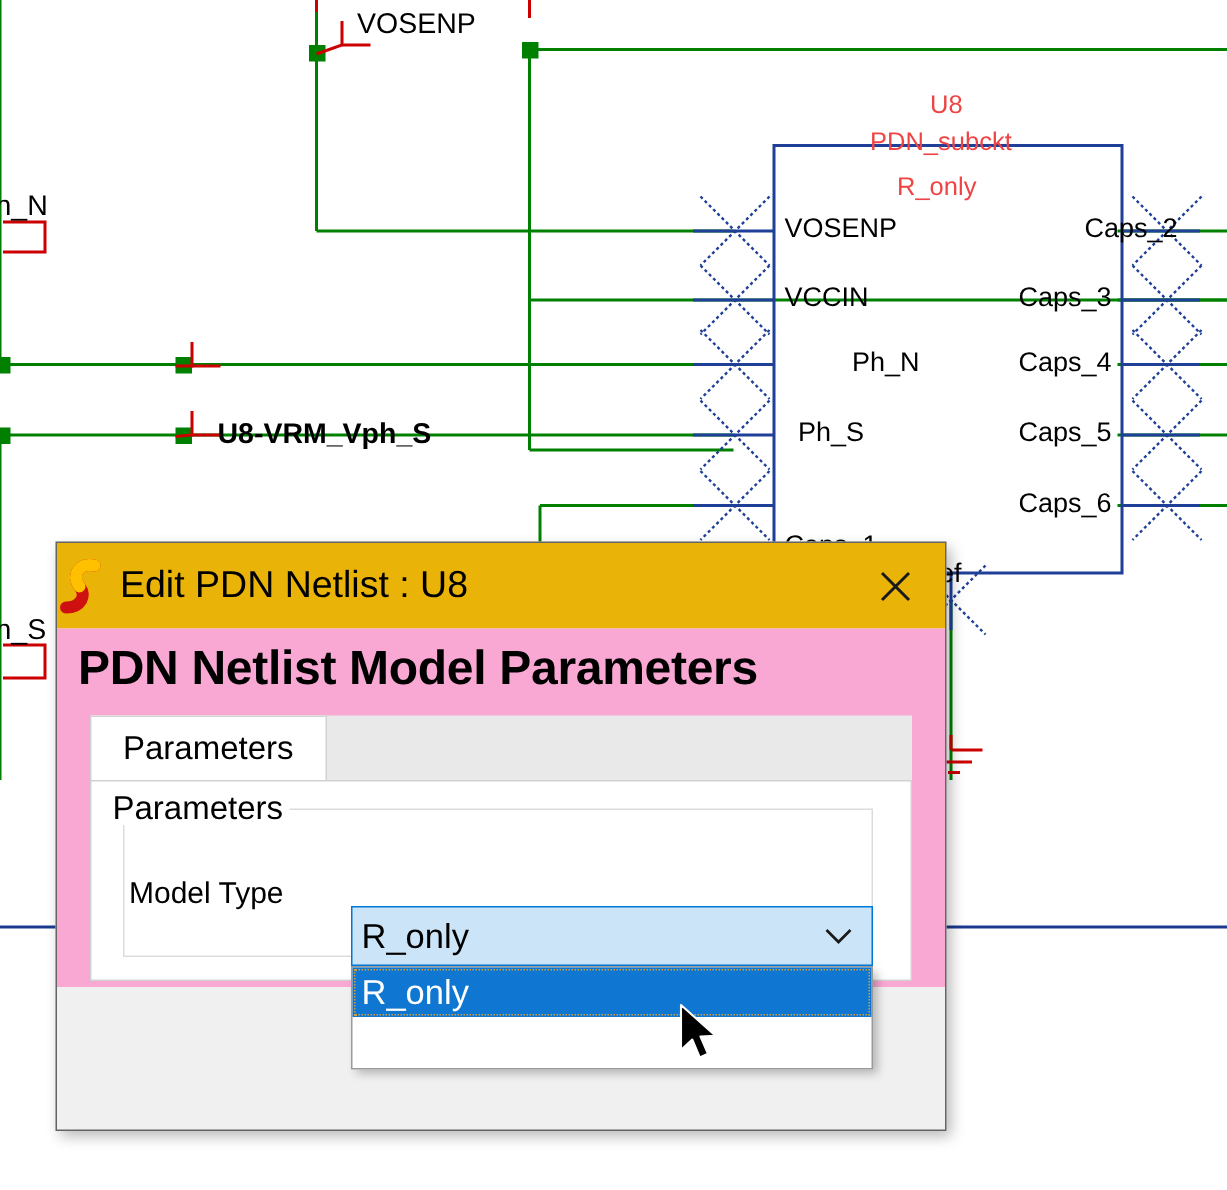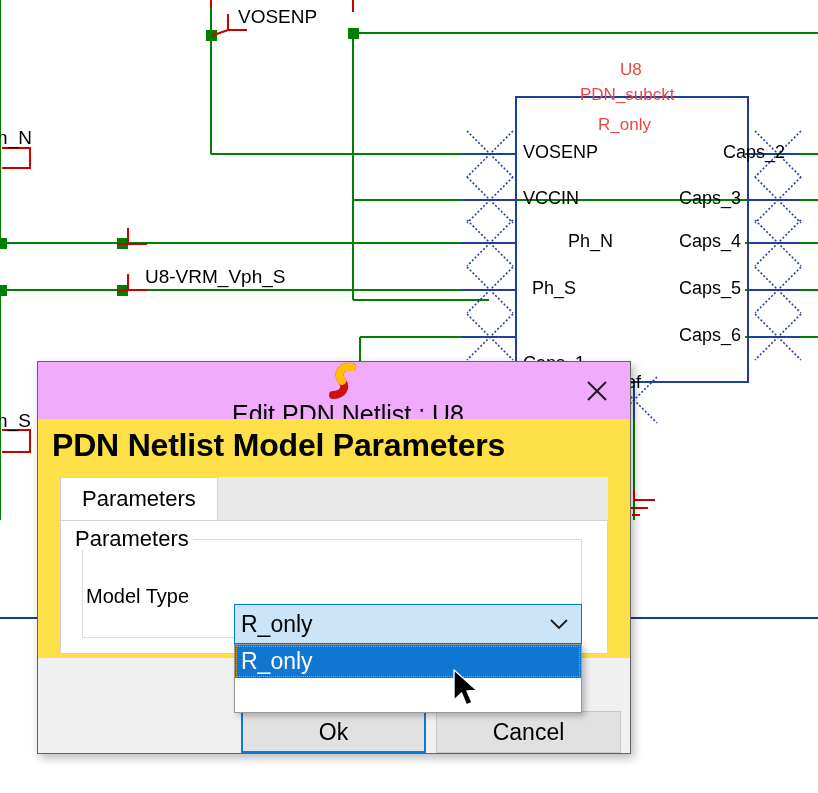--- a/index.html
+++ b/index.html
@@ -47,47 +47,46 @@
     left: 37px; top: 361px;
     width: 594px; height: 393px;
     background: #f0f0f0;
     border: 1px solid #646464;
     box-shadow: 3px 4px 9px rgba(0,0,0,0.28);
     box-sizing: border-box;
   }
   #titlebar {
     position: relative;
     height: 57px;
-    background: #f0abfc;
+    background: #eab308;
     display: flex;
     align-items: center;
-    padding-left: 28px;
-    box-sizing: border-box;
-    flex-direction: column;
+    padding-left: 0;
+    box-sizing: border-box;
   }
   #app-icon { width: 34px; height: 38px; flex: 0 0 auto; margin-right: 8px; }
   #dlg-title {
     font-size: 25px;
     color: #000;
     font-family: "Liberation Sans", sans-serif;
     white-space: nowrap;
   }
   #close-btn {
     position: absolute;
     right: 10px; top: 12px;
     width: 46px; height: 34px;
     display: flex; align-items: center; justify-content: center;
     cursor: default;
   }
   #close-btn svg { display:block; }
 
   #dlg-body {
     position: relative;
     height: 239px;
-    background: #fde047;
+    background: #f9a8d4;
     box-sizing: border-box;
   }
   #dlg-heading {
     position: absolute;
     left: 14px; top: 8px;
     font-size: 32px;
     font-weight: bold;
     color: #000;
     letter-spacing: -0.2px;
     white-space: nowrap;
@@ -327,21 +326,21 @@
           <line x1="801" y1="314" x2="755" y2="360"></line>
       </g>
 
       <g stroke="#1f3f99" stroke-width="1.6" stroke-dasharray="2 2">
         <line x1="611" y1="377" x2="657" y2="423"></line>
           <line x1="657" y1="377" x2="611" y2="423"></line>
       </g>
     </svg>
 
     <div class="sch-label" style="left:238px; top:7px;">VOSENP</div>
-    <div class="sch-label" style="left:145px; top:267px;">U8-VRM_Vph_S</div>
+    <div class="sch-label" style="left:145px; top:280px;font-weight:bold;">U8-VRM_Vph_S</div>
     <div class="sch-label" style="left:-3px; top:128px;">n_N</div>
     <div class="sch-label" style="left:-3px; top:411px;">n_S</div>
 
     <div class="blk-label" style="left:620px; top:61px;">U8</div>
     <div class="blk-label" style="left:580px; top:86px;">PDN_subckt</div>
     <div class="blk-label" style="left:598px; top:116px;">R_only</div>
 
     <div class="pin-label" style="left:523px; top:143px;">VOSENP</div>
     <div class="pin-label" style="left:523px; top:189px;">VCCIN</div>
     <div class="pin-label" style="left:523px; top:232px;margin-left:45px;">Ph_N</div>
@@ -383,24 +382,20 @@
 
       <div id="tabpage">
         <div id="groupbox"></div>
       </div>
       <div id="group-legend">Parameters</div>
 
       <div id="field-row">
         <div id="model-type-label">Model Type</div>
       </div>
 
-      <div id="btnbar">
-        <div class="dlg-btn" id="ok-button">Ok</div>
-        <div class="dlg-btn" id="cancel-button">Cancel</div>
-      </div>
     </div>
   </div>
 
   <div id="combo">
     <div id="combo-value">R_only</div>
     <svg id="combo-arrow" width="20" height="12" viewBox="0 0 20 12">
       <polyline points="2,2 10,10 18,2" fill="none" stroke="#1a1a1a" stroke-width="1.8"></polyline>
     </svg>
   </div>
 

